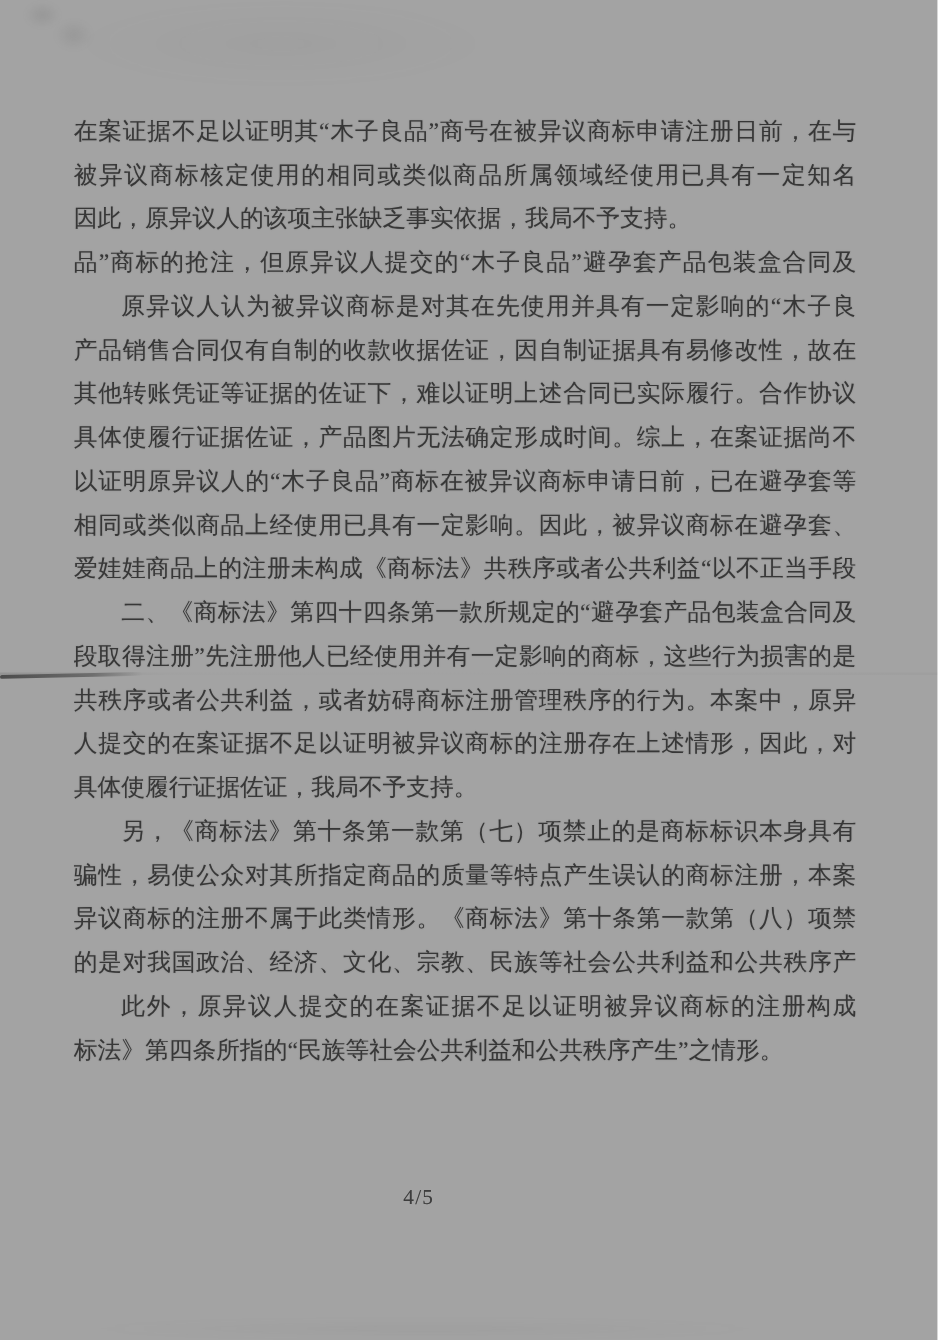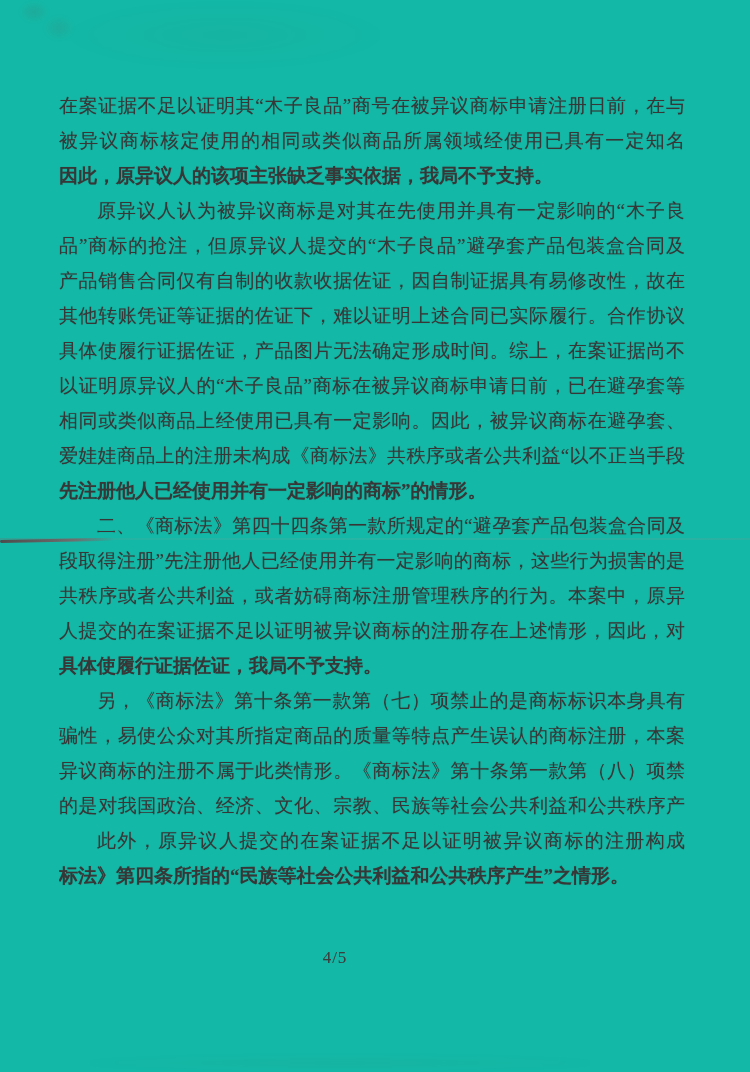--- a/index.html
+++ b/index.html
@@ -11,21 +11,21 @@
     width: 750px;
     height: 1072px;
     position: relative;
     overflow: hidden;
     font-family: "Liberation Serif", "DejaVu Serif", serif;
   }
   .page {
     position: absolute;
     left: 0; top: 0;
     width: 750px; height: 1072px;
-    background: #14b8a6;
+    background: #a3a3a3;
   }
   
   .smudge-a {
     position: absolute;
     left: 20px; top: 2px;
     width: 28px; height: 20px;
     background: radial-gradient(closest-side, rgba(90,90,90,0.16), rgba(120,120,120,0.0));
     filter: blur(2px);
   }
   .smudge-b {
@@ -81,21 +81,20 @@
   }
   .line {
     height: 35px;
     line-height: 35px;
     text-align: justify;
     text-align-last: justify;
     overflow: hidden;
   }
   .line.para-end {
     text-align-last: left;
-    font-weight: bold;
   }
   .line.indent {
     text-indent: 2em;
   }
   .page-number {
     position: absolute;
     left: 0; top: 948px;
     width: 670px;
     text-align: center;
     font-size: 17px;
@@ -112,29 +111,28 @@
   <div class="smudge-b"></div>
   <div class="smudge-haze"></div>
   <div class="scan-line-faint"></div>
   <div class="scan-line-dark"></div>
   <div class="bottom-streak"></div>
 
   <div class="text-block">
       <div class="line">在案证据不足以证明其“木子良品”商号在被异议商标申请注册日前，在与</div>
       <div class="line">被异议商标核定使用的相同或类似商品所属领域经使用已具有一定知名度。</div>
       <div class="line para-end">因此，原异议人的该项主张缺乏事实依据，我局不予支持。</div>
+      <div class="line">品”商标的抢注，但原异议人提交的“木子良品”避孕套产品包装盒合同及</div>
       <div class="line indent">原异议人认为被异议商标是对其在先使用并具有一定影响的“木子良</div>
-      <div class="line">品”商标的抢注，但原异议人提交的“木子良品”避孕套产品包装盒合同及</div>
       <div class="line">产品销售合同仅有自制的收款收据佐证，因自制证据具有易修改性，故在无</div>
       <div class="line">其他转账凭证等证据的佐证下，难以证明上述合同已实际履行。合作协议无</div>
       <div class="line">具体使履行证据佐证，产品图片无法确定形成时间。综上，在案证据尚不足</div>
       <div class="line">以证明原异议人的“木子良品”商标在被异议商标申请日前，已在避孕套等</div>
       <div class="line">相同或类似商品上经使用已具有一定影响。因此，被异议商标在避孕套、性</div>
       <div class="line">爱娃娃商品上的注册未构成《商标法》共秩序或者公共利益“以不正当手段抢</div>
-      <div class="line para-end">先注册他人已经使用并有一定影响的商标”的情形。</div>
       <div class="line indent">二、《商标法》第四十四条第一款所规定的“避孕套产品包装盒合同及</div>
       <div class="line">段取得注册”先注册他人已经使用并有一定影响的商标，这些行为损害的是公</div>
       <div class="line">共秩序或者公共利益，或者妨碍商标注册管理秩序的行为。本案中，原异议</div>
       <div class="line">人提交的在案证据不足以证明被异议商标的注册存在上述情形，因此，对原</div>
       <div class="line para-end">具体使履行证据佐证，我局不予支持。</div>
       <div class="line indent">另，《商标法》第十条第一款第（七）项禁止的是商标标识本身具有欺</div>
       <div class="line">骗性，易使公众对其所指定商品的质量等特点产生误认的商标注册，本案被</div>
       <div class="line">异议商标的注册不属于此类情形。《商标法》第十条第一款第（八）项禁止</div>
       <div class="line">的是对我国政治、经济、文化、宗教、民族等社会公共利益和公共秩序产生</div>
       <div class="line indent">此外，原异议人提交的在案证据不足以证明被异议商标的注册构成《商</div>

